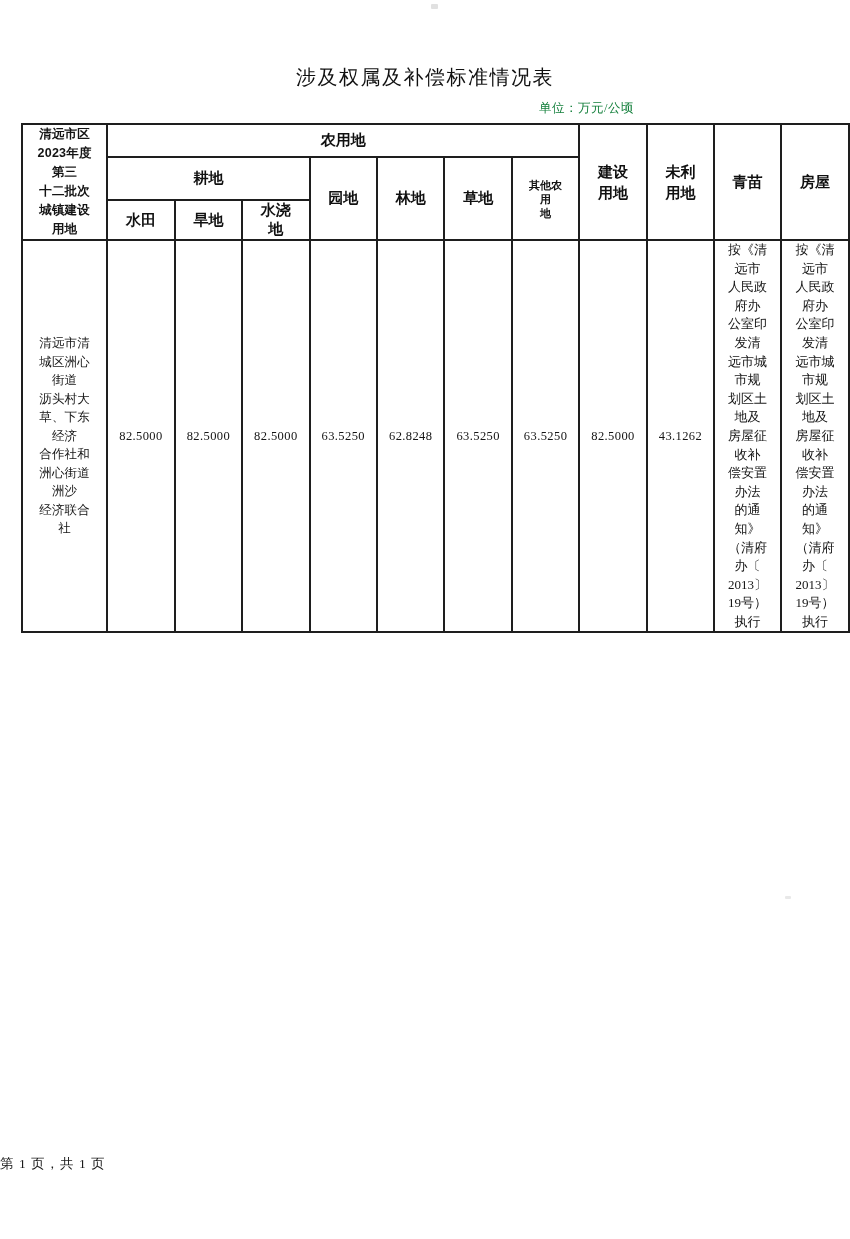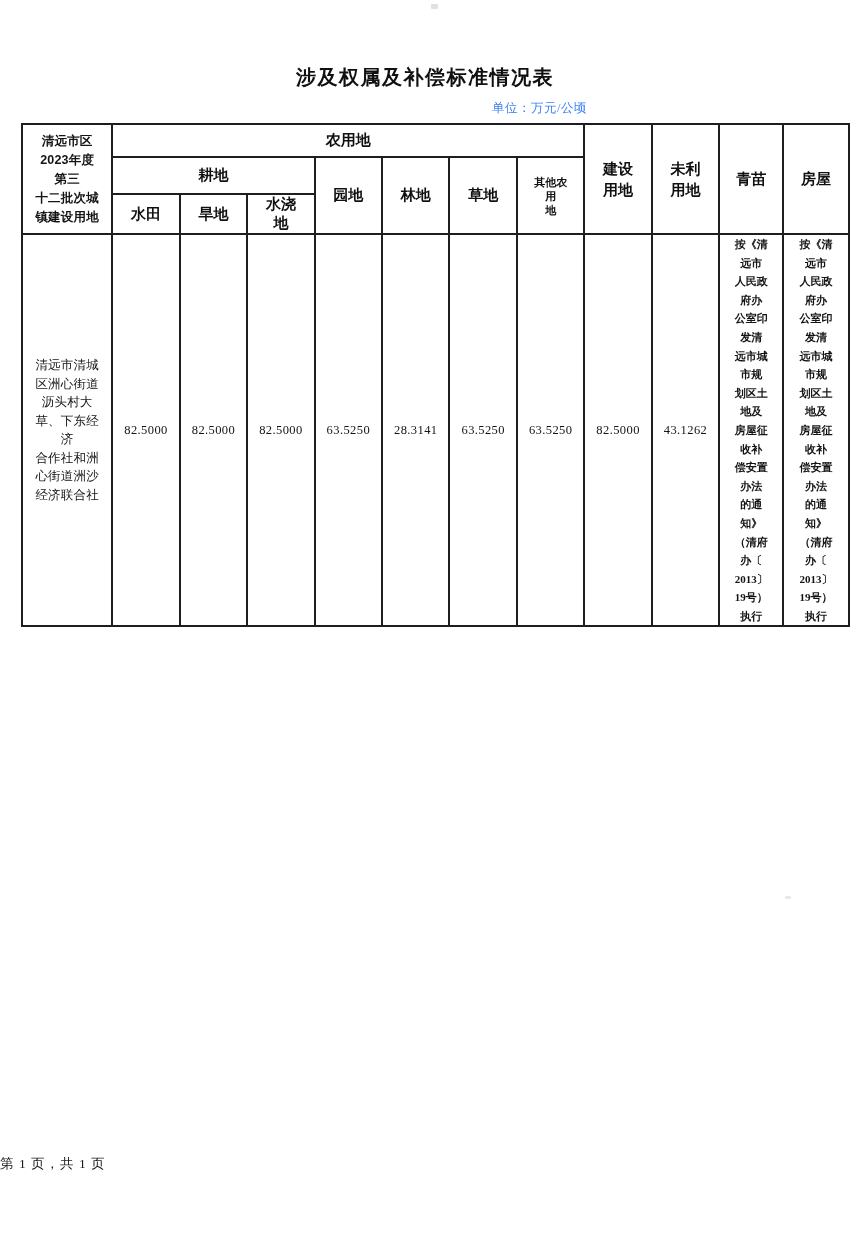--- a/index.html
+++ b/index.html
@@ -16,31 +16,31 @@
     overflow: hidden;
   }
   .page-title {
     position: absolute;
     top: 64px;
     left: 0;
     width: 100%;
     text-align: center;
     font-family: "Liberation Sans", "DejaVu Sans", sans-serif;
     font-size: 20px;
-    font-weight: bold;
+    font-weight: normal;
     letter-spacing: 1.5px;
     color: #101010;
   }
   .unit-label {
     position: absolute;
     top: 100px;
-    left: 492px;
+    left: 539px;
     font-size: 12.5px;
     letter-spacing: 0.5px;
-    color: #3b82f6;
+    color: #15803d;
   }
   table.comp-table {
     position: absolute;
     top: 123px;
     left: 21px;
     border-collapse: collapse;
     table-layout: fixed;
   }
   table.comp-table td {
     border: 2px solid #1e1e1e;
@@ -80,24 +80,23 @@
     line-height: 18.5px;
     white-space: pre-line;
     letter-spacing: 0.2px;
     border-radius: 6px;
   }
   .num-cell {
     font-size: 12.5px;
     letter-spacing: 0.4px;
   }
   .policy-cell {
-    font-size: 11px;
+    font-size: 13px;
     line-height: 18.6px;
     white-space: pre-line;
-    font-weight: bold;
   }
   .page-footer {
     position: absolute;
     top: 1155px;
     left: 0;
     width: 100%;
     font-size: 13.5px;
     letter-spacing: 1px;
     color: #1a1a1a;
   }
@@ -173,21 +172,21 @@
   </tr>
   <tr style="height:269px;">
     <td class="owner-cell">清远市清城区洲心街道
 沥头村大草、下东经济
 合作社和洲心街道洲沙
 经济联合社</td>
     <td class="num-cell">82.5000</td>
     <td class="num-cell">82.5000</td>
     <td class="num-cell">82.5000</td>
     <td class="num-cell">63.5250</td>
-    <td class="num-cell">28.3141</td>
+    <td class="num-cell">62.8248</td>
     <td class="num-cell">63.5250</td>
     <td class="num-cell">63.5250</td>
     <td class="num-cell">82.5000</td>
     <td class="num-cell">43.1262</td>
     <td class="policy-cell">按《清远市
 人民政府办
 公室印发清
 远市城市规
 划区土地及
 房屋征收补

